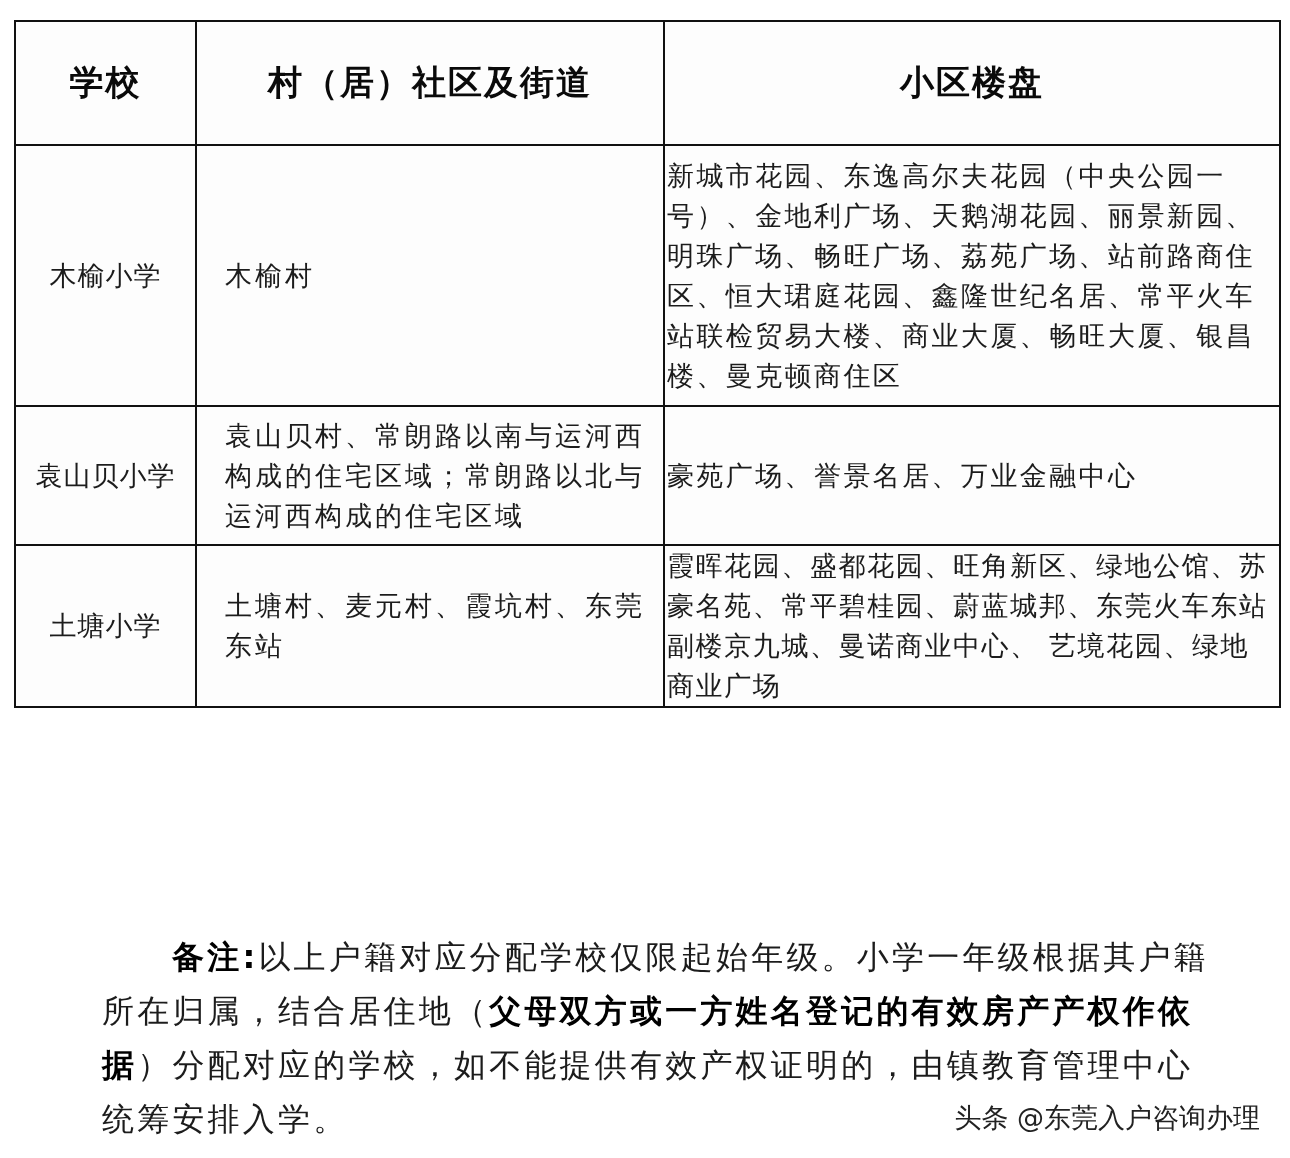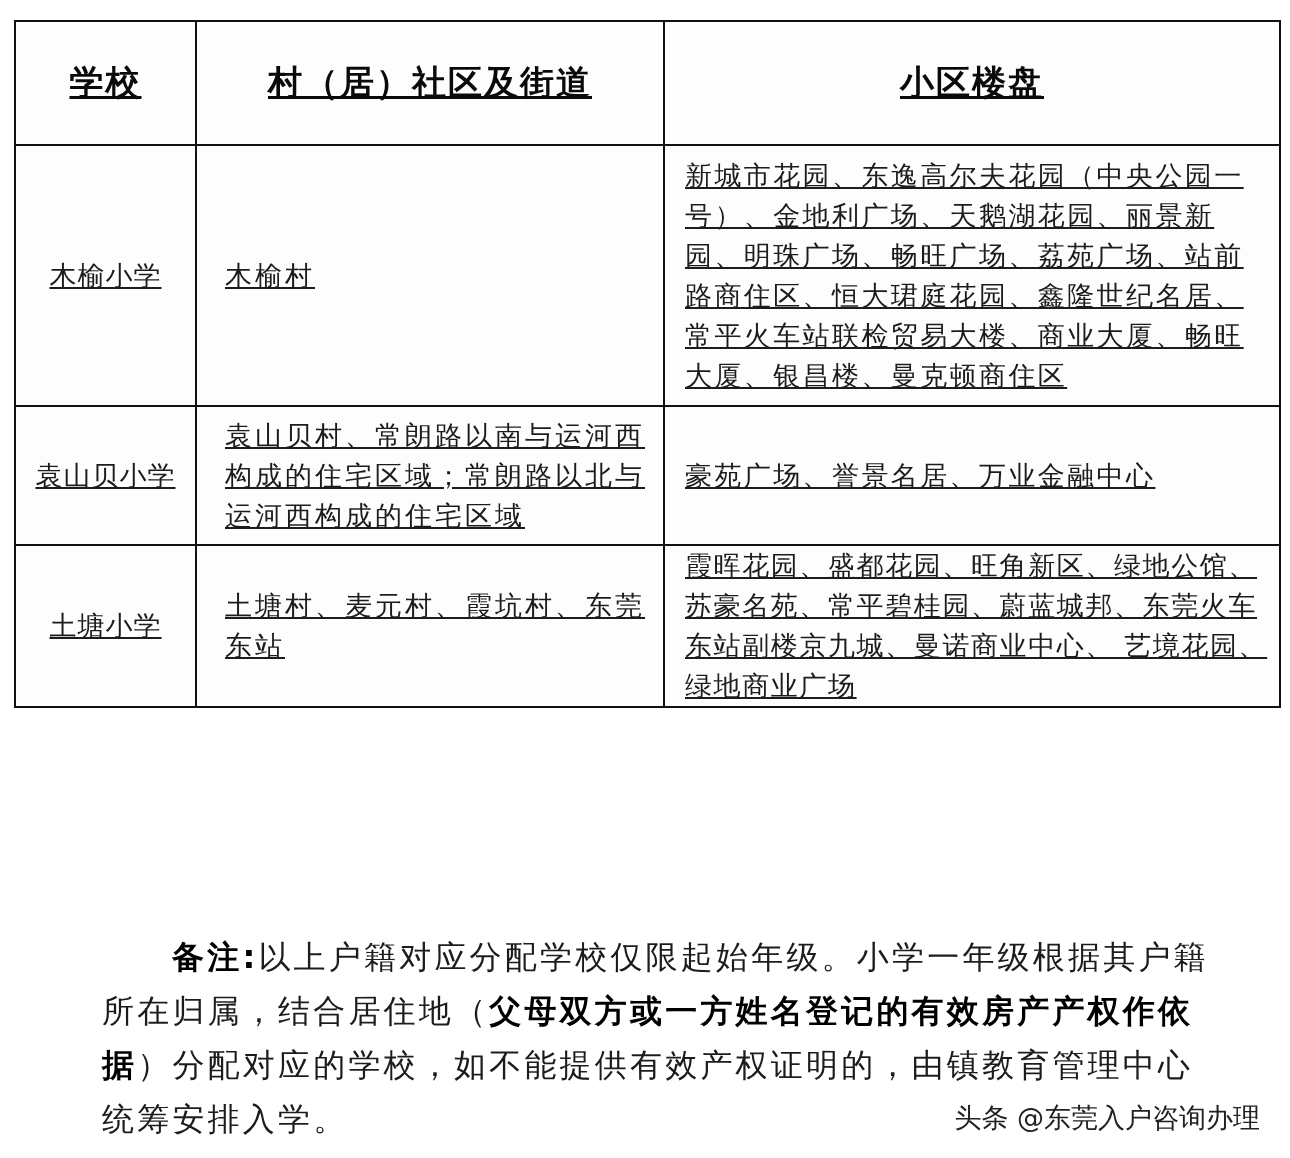--- a/index.html
+++ b/index.html
@@ -21,21 +21,20 @@
       top: 20px;
       width: 1265px;
       border-collapse: collapse;
       table-layout: fixed;
       background: #fdfdfd;
     }
     .doc-table td, .doc-table th {
       border: 2px solid #111;
       padding: 0;
       vertical-align: middle;
-      text-decoration: underline;
     }
     .col-school { width: 181px; }
     .col-community { width: 468px; }
     .col-estates { width: 616px; }
 
     .doc-table th {
       height: 122px;
       font-weight: bold;
       font-size: 34px;
       color: #0a0a0a;
@@ -50,21 +49,21 @@
     }
     td.school {
       text-align: center;
       letter-spacing: 1px;
     }
     td.community {
       padding-left: 28px;
       padding-right: 10px;
     }
     td.estates {
-      padding-left: 20px;
+      padding-left: 2px;
       padding-right: 10px;
       letter-spacing: 2.4px;
     }
     td.estates.tight {
       line-height: 40px;
       letter-spacing: 1.6px;
     }
     .row-1 td { height: 259px; }
     .row-2 td { height: 137px; }
     .row-3 td { height: 88px; }

